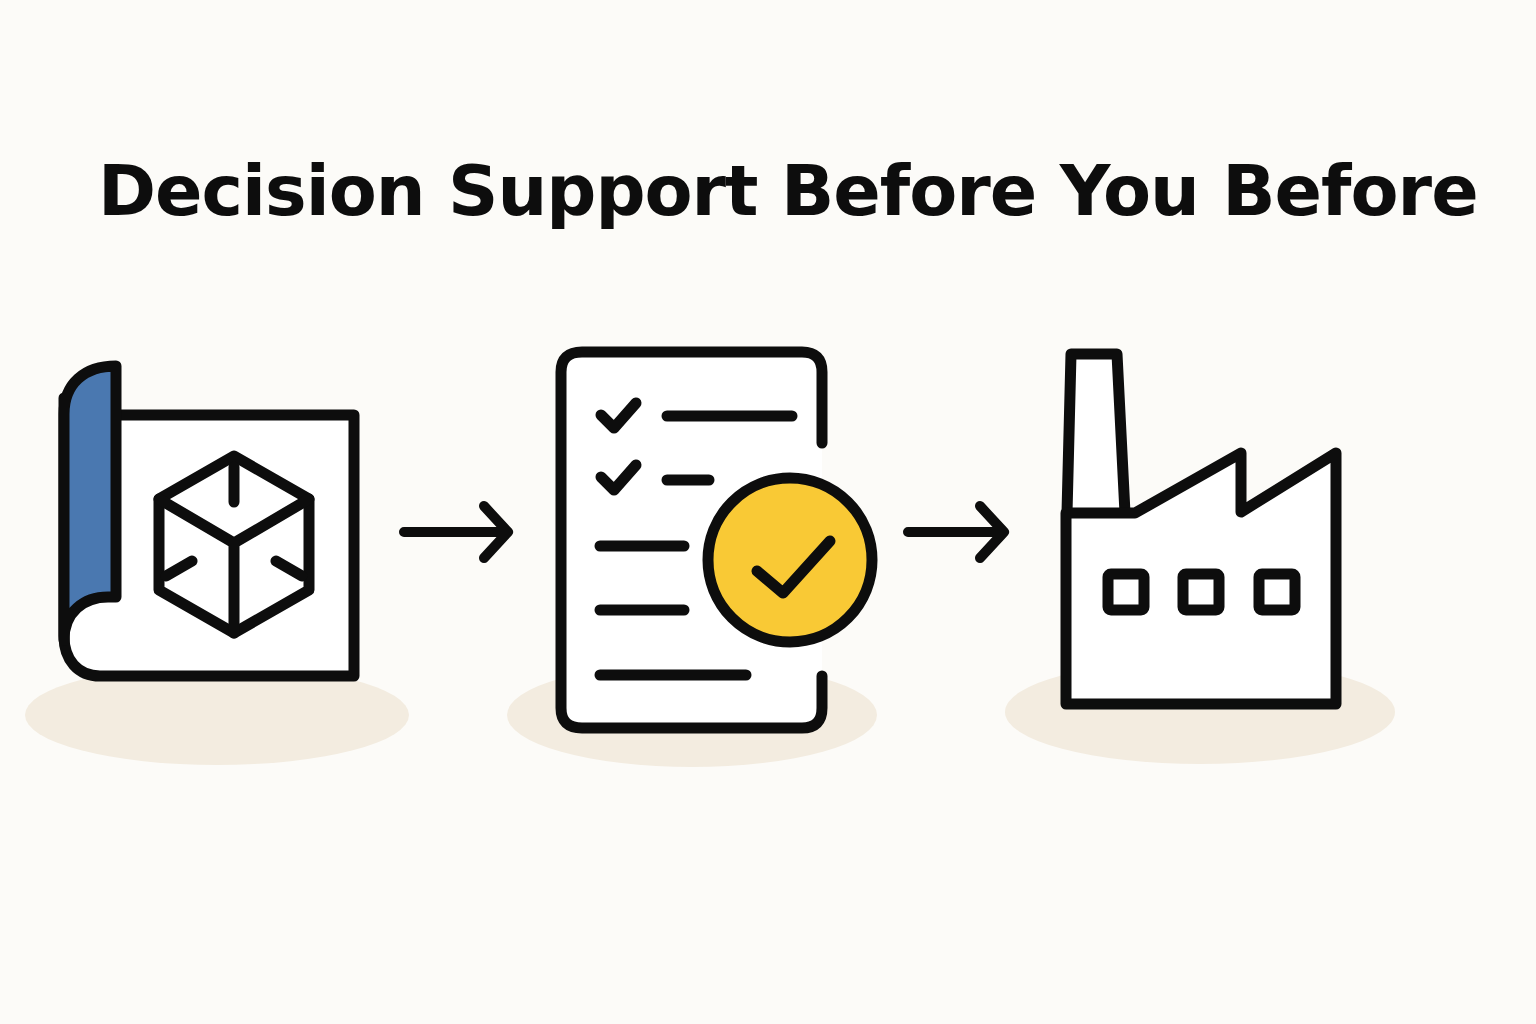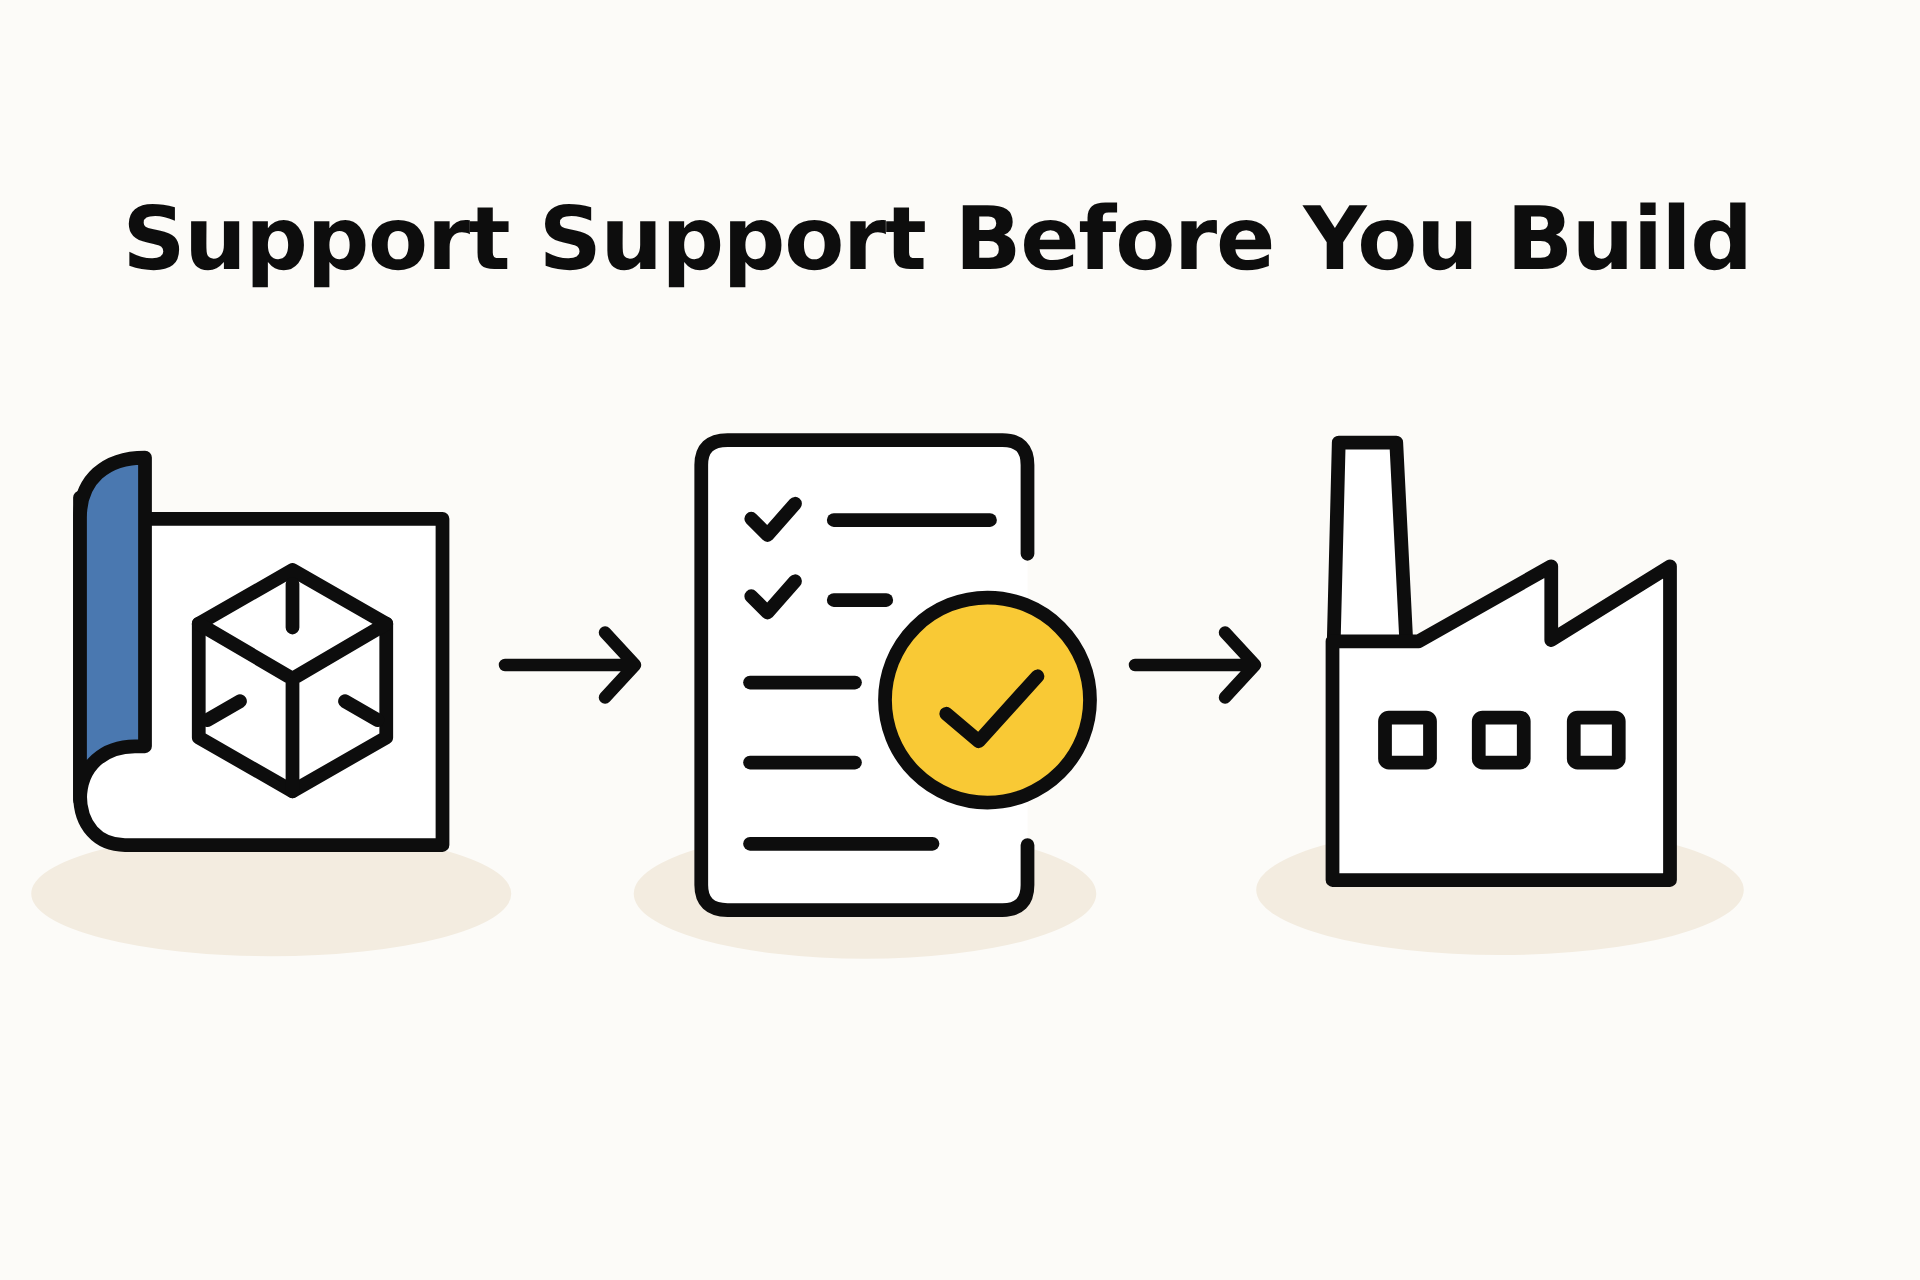--- a/index.html
+++ b/index.html
@@ -11,21 +11,21 @@
     .title {
       position: absolute; left: 98px; top: 156px;
       font-size: 70px; font-weight: bold; color: #0d0d0d;
       letter-spacing: -1px; white-space: nowrap; line-height: 1;
     }
     svg.stage { position: absolute; left: 0; top: 0; }
   </style>
 </head>
 <body>
 
-<div class="title">Support Support Before You Build</div>
+<div class="title">Decision Support Before You Before</div>
 
 <svg class="stage" width="1536" height="1024" viewBox="0 0 1536 1024">
 
   <ellipse cx="217" cy="715" rx="192" ry="50" fill="#f3ece0"></ellipse>
   <ellipse cx="692" cy="715" rx="185" ry="52" fill="#f3ece0"></ellipse>
   <ellipse cx="1200" cy="712" rx="195" ry="52" fill="#f3ece0"></ellipse>
 
   <g stroke="#0d0d0d" stroke-width="11" stroke-linejoin="round" stroke-linecap="round" fill="none">
     <path d="M115 415 H354 V676 H100 C78 676 64 660 64 636 V398" fill="#ffffff"></path>
     <path d="M116 366 C84 366 64 384 64 414 V640 C64 612 84 597 108 597 H116 Z" fill="#4a78b0"></path>

